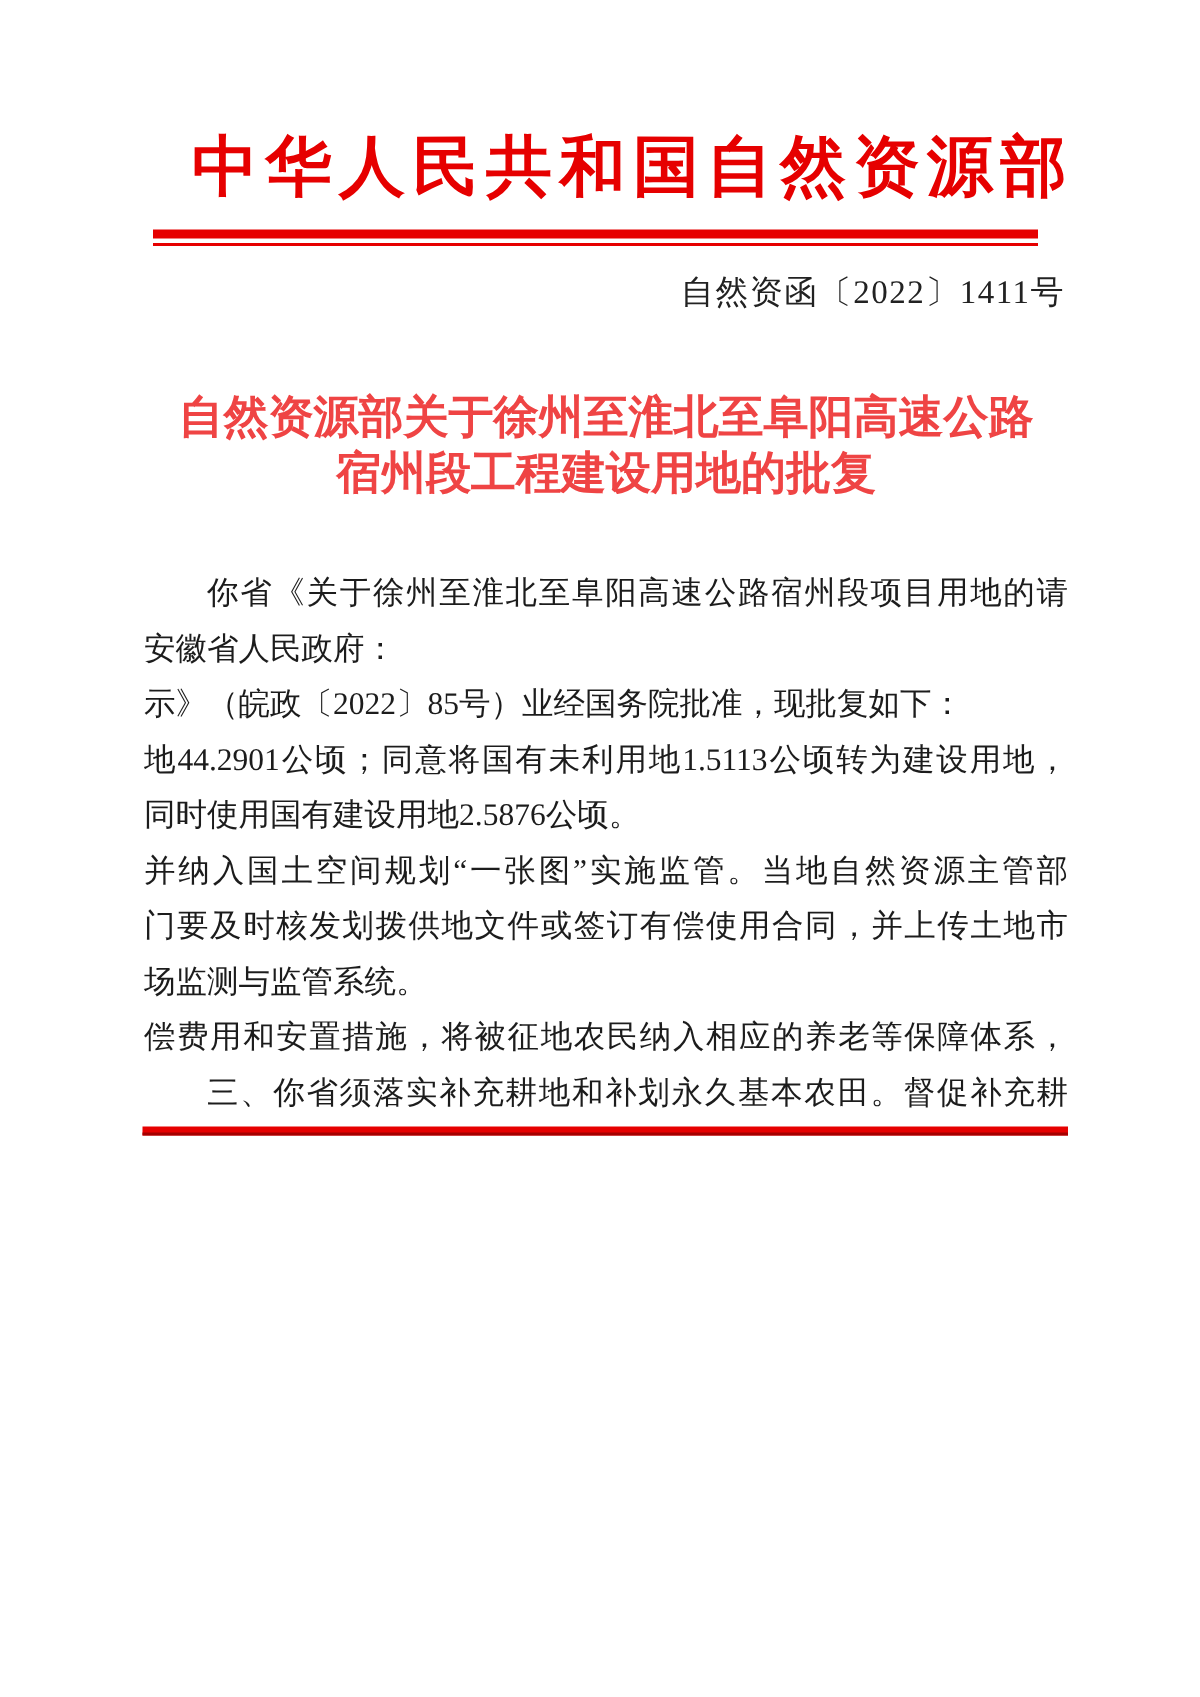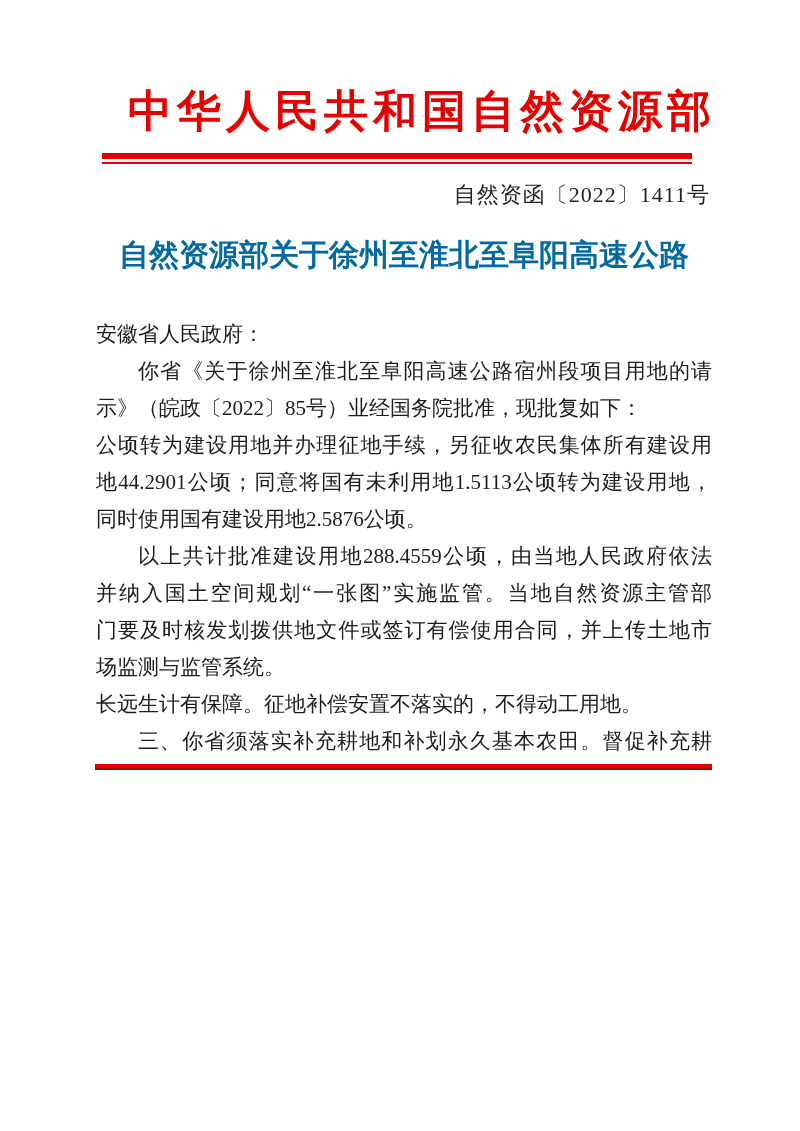--- a/index.html
+++ b/index.html
@@ -32,27 +32,27 @@
   .doc-number-row {
     margin-top: 18px;
     padding: 0 90px 0 120px;
     text-align: right;
     font-size: 22px;
     line-height: 26px;
     letter-spacing: 1px;
     color: #222222;
   }
   .doc-title {
-    margin-top: 28px;
+    margin-top: 52px;
     padding: 0 88px 0 96px;
     text-align: center;
     font-size: 30px;
     line-height: 37px;
     font-weight: bold;
-    color: #0369a1;
+    color: #ef4444;
   }
   .doc-body {
     margin-top: 43px;
     padding: 0 88px 0 96px;
     font-size: 21px;
   }
   .doc-body .line {
     height: 37px;
     line-height: 37px;
     white-space: nowrap;
@@ -81,32 +81,31 @@
     <div class="rule-thick"></div>
     <div class="rule-thin"></div>
   </div>
 
   <div class="doc-number-row">
     <span>自然资函〔2022〕1411号</span>
   </div>
 
   <div class="doc-title">
     <div>自然资源部关于徐州至淮北至阜阳高速公路</div>
+    <div>宿州段工程建设用地的批复</div>
   </div>
 
   <div class="doc-body">
+      <div class="line indent fill">你省《关于徐州至淮北至阜阳高速公路宿州段项目用地的请</div>
       <div class="line">安徽省人民政府：</div>
-      <div class="line indent fill">你省《关于徐州至淮北至阜阳高速公路宿州段项目用地的请</div>
       <div class="line">示》（皖政〔2022〕85号）业经国务院批准，现批复如下：</div>
-      <div class="line fill">公顷转为建设用地并办理征地手续，另征收农民集体所有建设用</div>
       <div class="line fill">地44.2901公顷；同意将国有未利用地1.5113公顷转为建设用地，</div>
       <div class="line">同时使用国有建设用地2.5876公顷。</div>
-      <div class="line indent fill">以上共计批准建设用地288.4559公顷，由当地人民政府依法</div>
       <div class="line fill">并纳入国土空间规划“一张图”实施监管。当地自然资源主管部</div>
       <div class="line fill">门要及时核发划拨供地文件或签订有偿使用合同，并上传土地市</div>
       <div class="line">场监测与监管系统。</div>
-      <div class="line">长远生计有保障。征地补偿安置不落实的，不得动工用地。</div>
+      <div class="line fill">偿费用和安置措施，将被征地农民纳入相应的养老等保障体系，</div>
       <div class="line indent fill">三、你省须落实补充耕地和补划永久基本农田。督促补充耕</div>
     </div>
 
   <div class="rule-bottom"></div>
 
 </div>
 
 </body></html>

